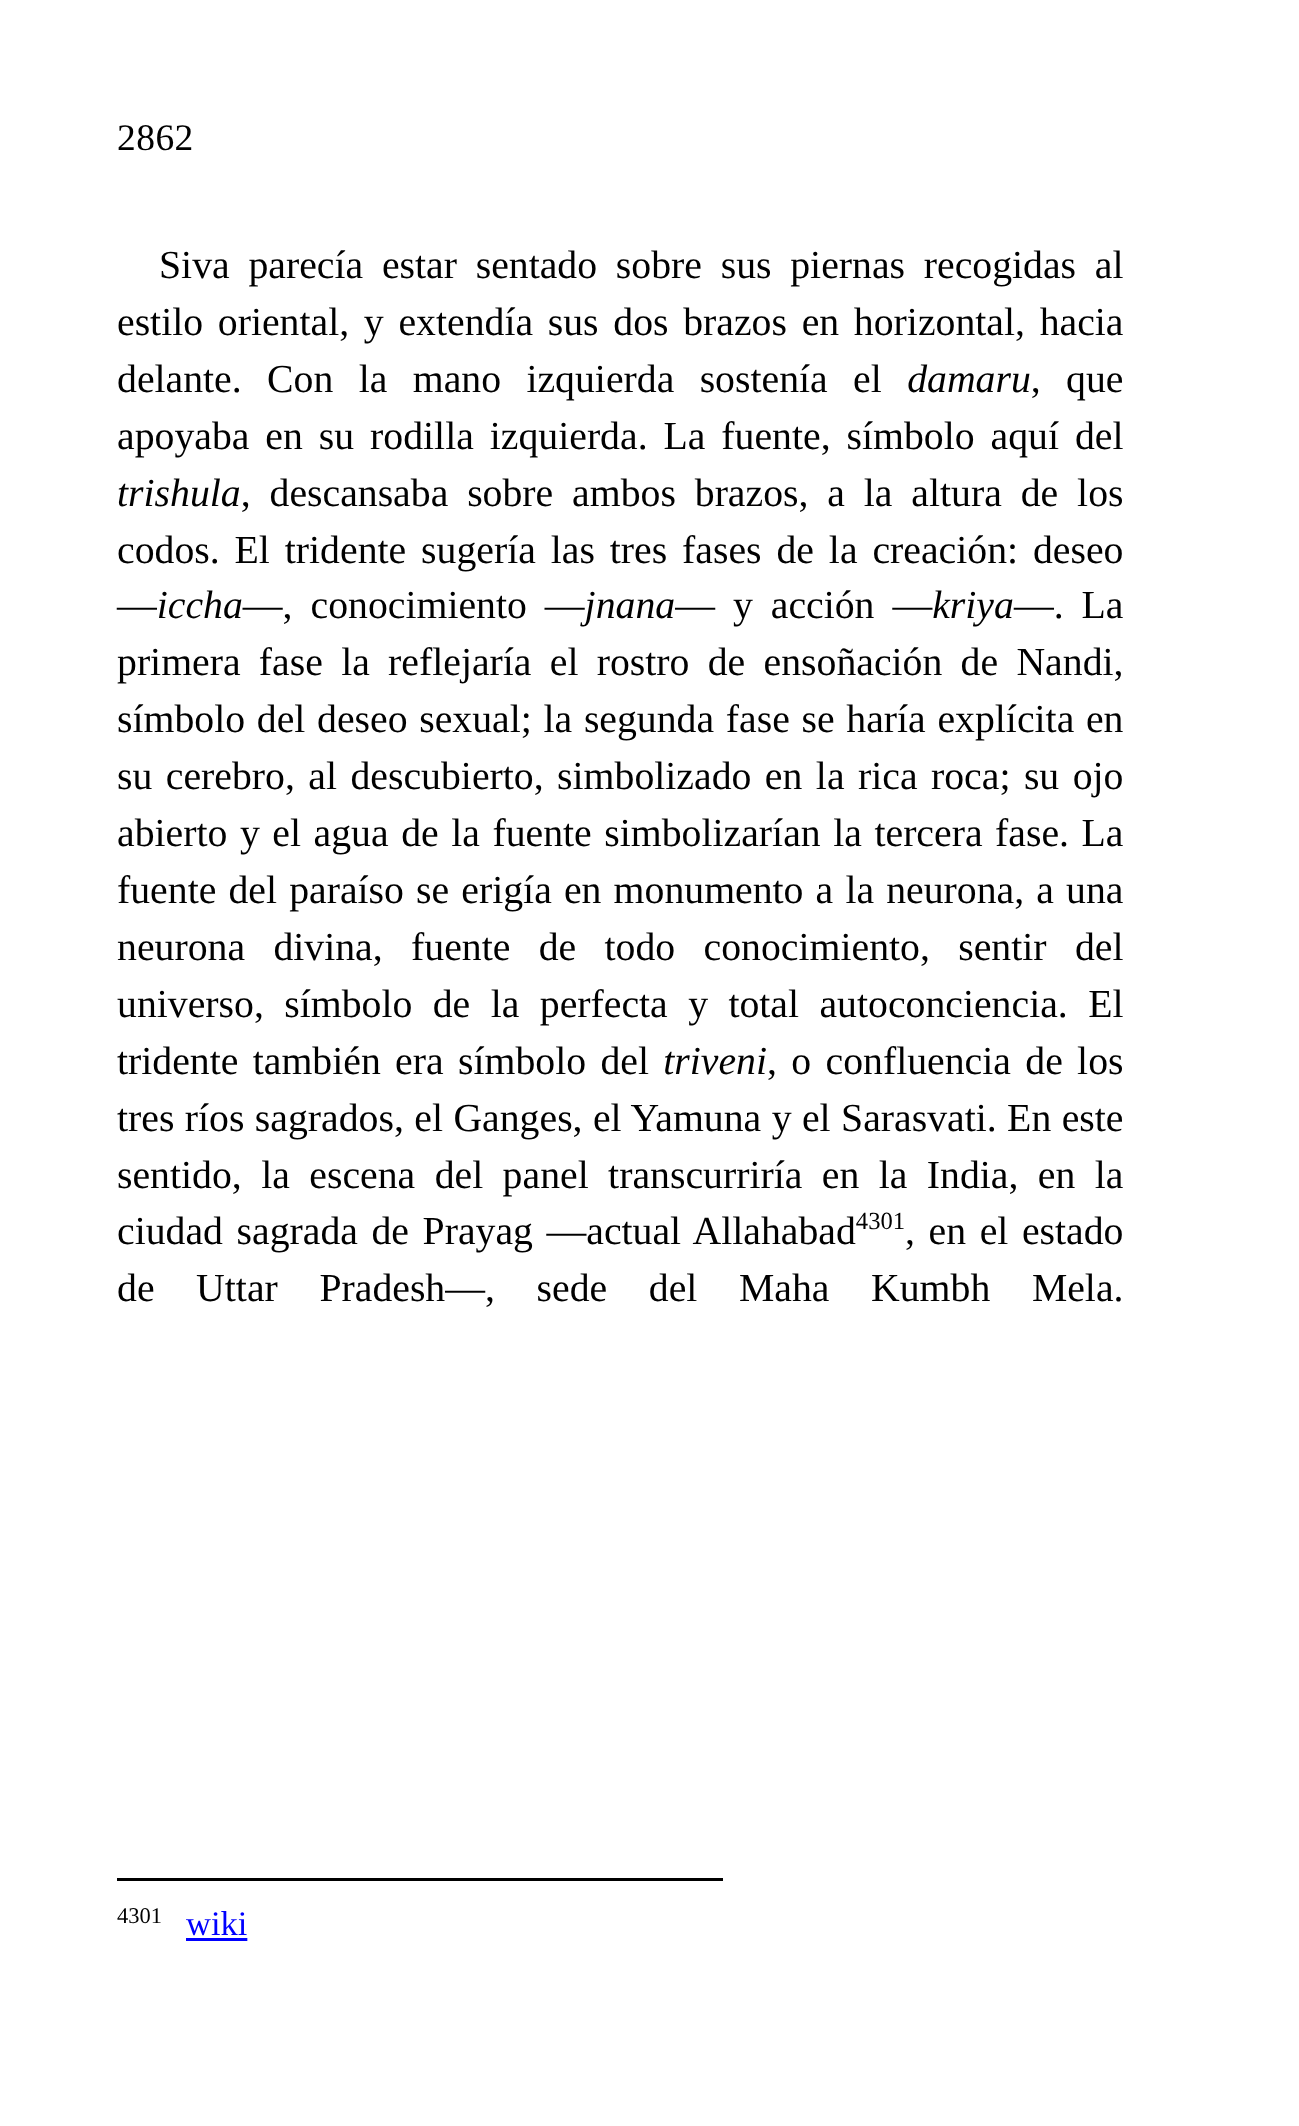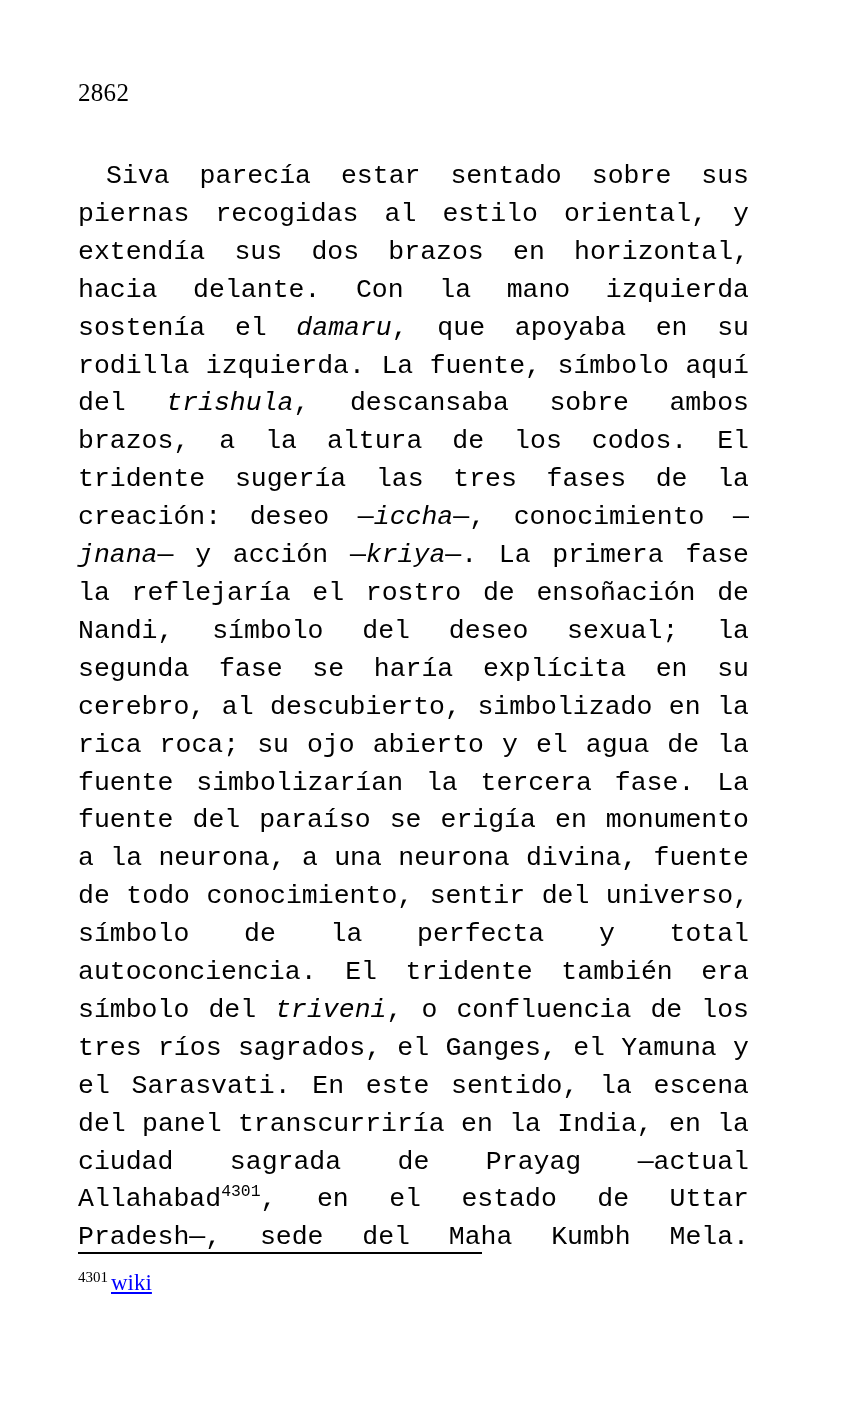--- a/index.html
+++ b/index.html
@@ -44,21 +44,20 @@
   }
   .body-text p {
     margin: 0;
     text-align: justify;
   }
   .body-text p.indent {
     text-indent: 28px;
   }
   .body-text p:last-child {
     text-align: justify;
-    font-family: Liberation Mono, monospace;
   }
   
   .body-text p::after {
     content: "";
     display: inline-block;
     width: 100%;
   }
   .it {
     font-style: italic;
   }
@@ -89,21 +88,21 @@
   .footnote-num {
     font-size: 15px;
     vertical-align: super;
     line-height: 0;
   }
   .footnote-link {
     color: #0000ff;
     text-decoration: underline;
     text-decoration-color: #0000ff;
     font-size: 23px;
-    margin-left: 3px;
+    margin-left: 16px;
     text-align: center;
   }
 </style>
 </head>
 <body>
 
 <div class="page">
 
   <div class="page-number">2862</div>
 

